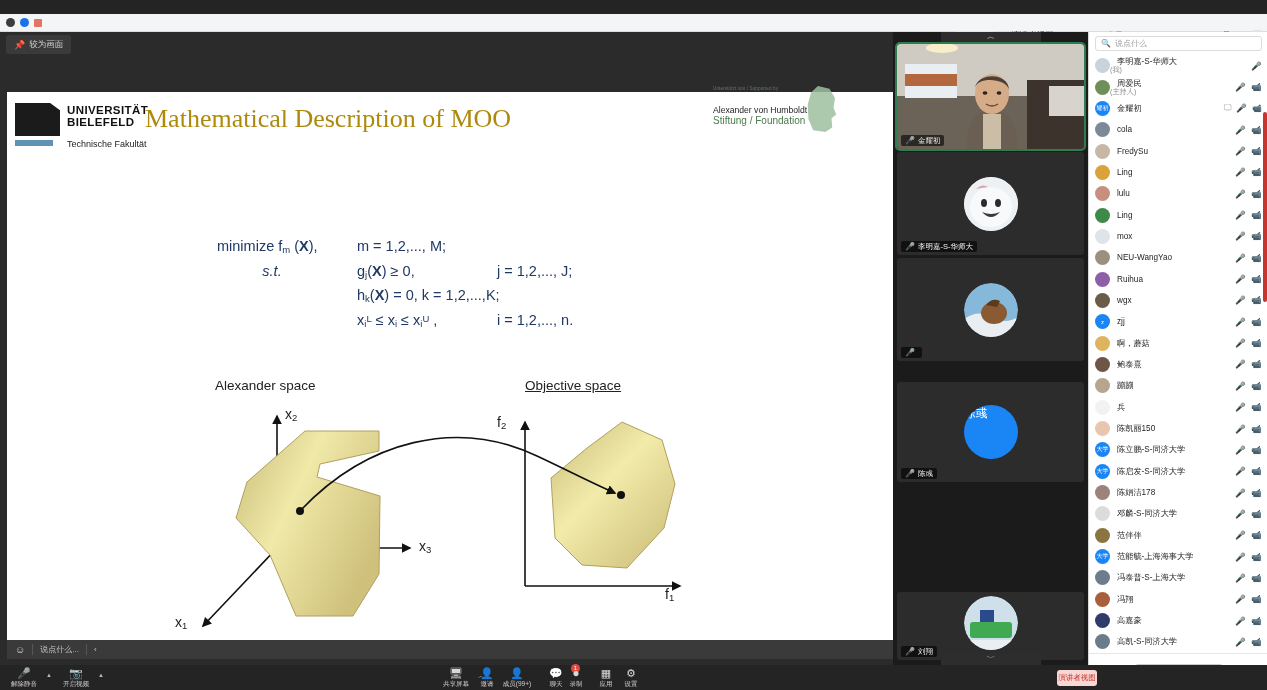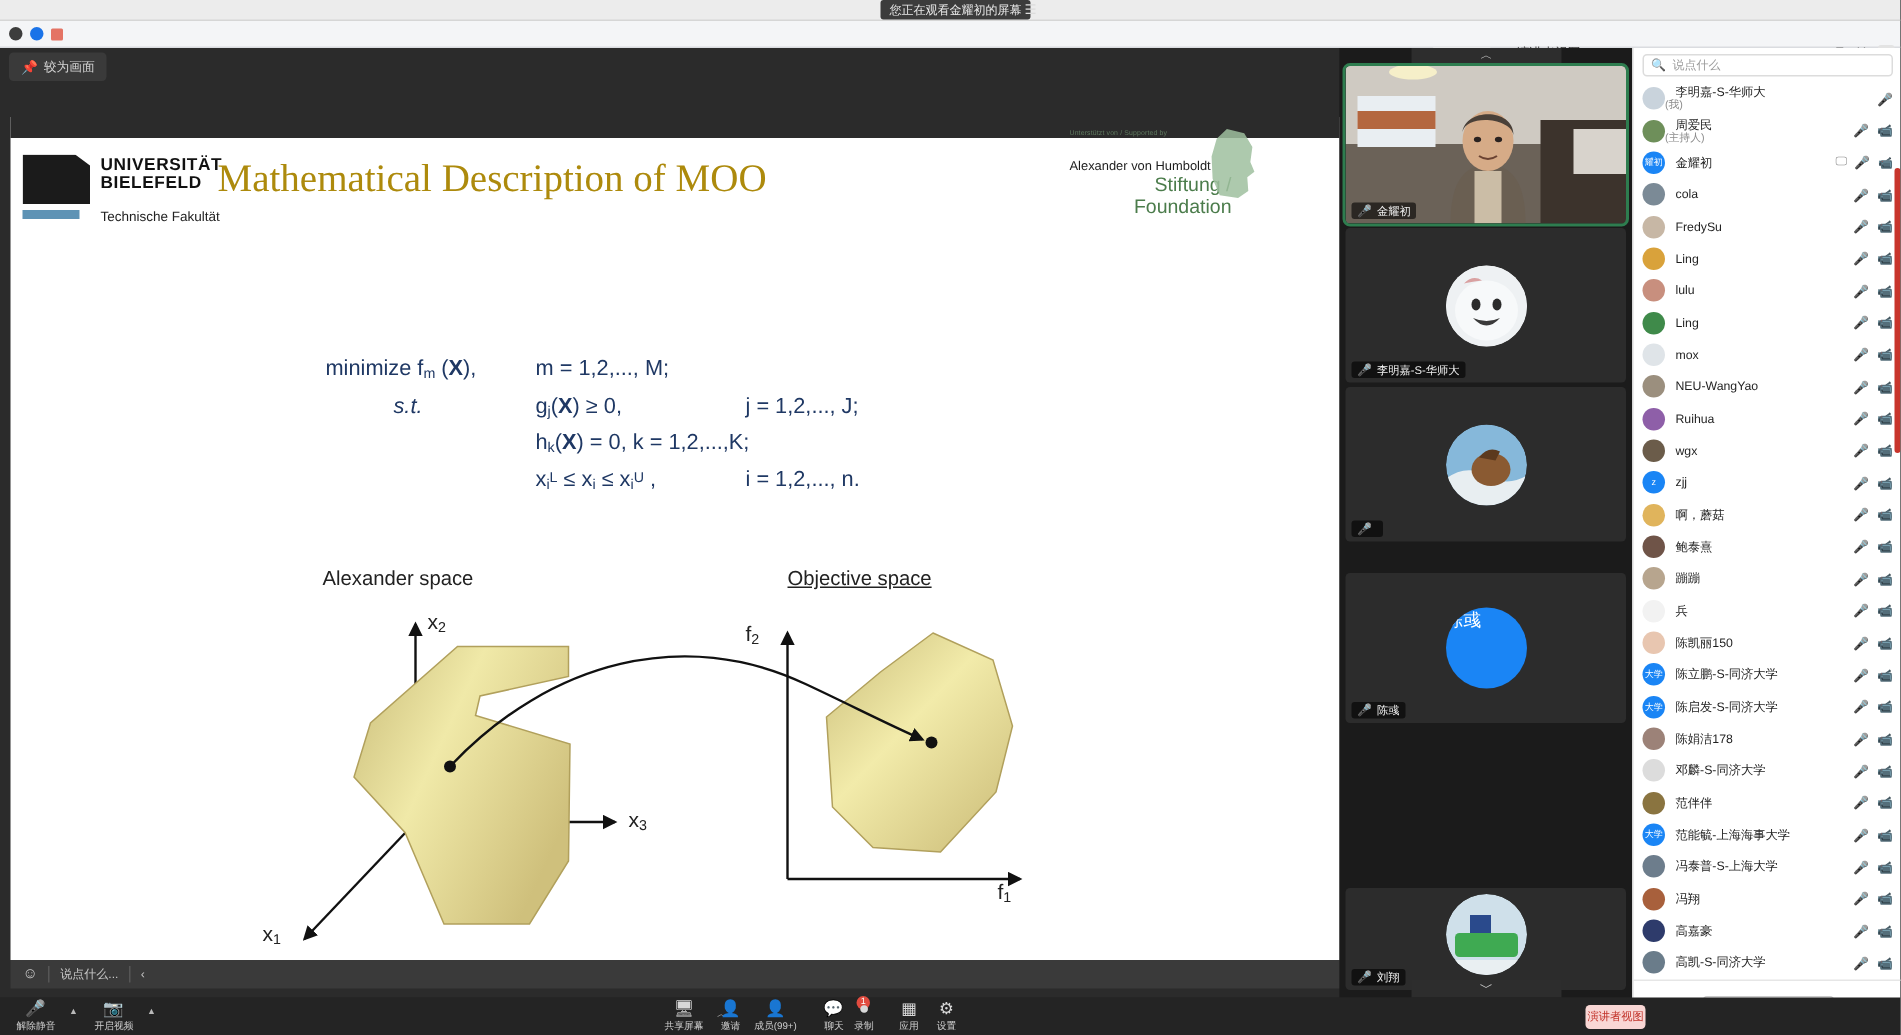--- a/index.html
+++ b/index.html
@@ -58,21 +58,21 @@
   .uni-bar { position:absolute; left:0px; top:37px; width:38px; height:6px; background:#5e93b5;}
   .uni-tf { position:absolute; left:52px; top:36px; font-size:9px; color:#222; }
 
   .slide-title { position:absolute; left:138px; top:26px; font-family:Liberation Serif, serif;
                  font-size:26px; color:#ad8a0c; white-space:nowrap; }
 
   
   .hum { position:absolute; right:60px; top:8px; width:120px; text-align:left; }
   .hum-sup { font-size:4.6px; color:#5f7a5f; letter-spacing:.1px; }
   .hum-name { font-size:8.6px; font-weight:normal; color:#1d1d1d; margin-top:14px; }
-  .hum-sub { font-size:13px; color:#4b7c4b; text-align:right; width:108px;}
+  .hum-sub { font-size:10px; color:#4b7c4b; text-align:left; width:108px;}
   .hum-head { position:absolute; right:-6px; top:0px; width:34px; height:46px;
               background:#9fbf9f; opacity:.85;
               clip-path: polygon(38% 0, 72% 6%, 88% 26%, 84% 48%, 92% 62%, 78% 70%, 80% 90%, 60% 100%, 24% 96%, 10% 72%, 8% 40%, 18% 14%); }
 
   
   .eqs { position:absolute; left:210px; top:160px; color:#1f3864;
          font-size:14.5px; font-family:"Liberation Sans",sans-serif; }
   .eqrow { position:relative; height:24.5px; white-space:nowrap; }
   .c1 { position:absolute; left:0; }
   .c1r { position:absolute; left:0; width:110px; text-align:center; font-style:italic;}
@@ -146,24 +146,20 @@
            display:flex; align-items:center; justify-content:center; }
   .chatbadge { position:absolute; right:-4px; top:-4px; width:9px; height:9px;
                background:#e14b3f; color:#fff; border-radius:50%; font-size:6px;
                line-height:9px; text-align:center;}
 </style>
 </head>
 <body>
 
 <div id="app">
 
-  <div class="osbar">
-    <div class="os-tooltip">您正在观看金耀初的屏幕</div>
-    <div class="os-tooltip-menu">☰</div>
-  </div>
 
   <div class="chrome">
     <div class="dots">
       <span class="dot g"></span>
       <span class="dot b"></span>
       <span class="dot r"></span>
     </div>
 
     <div class="zmeta" style="left:955px;">
       <span class="timer">01:23:28</span>

